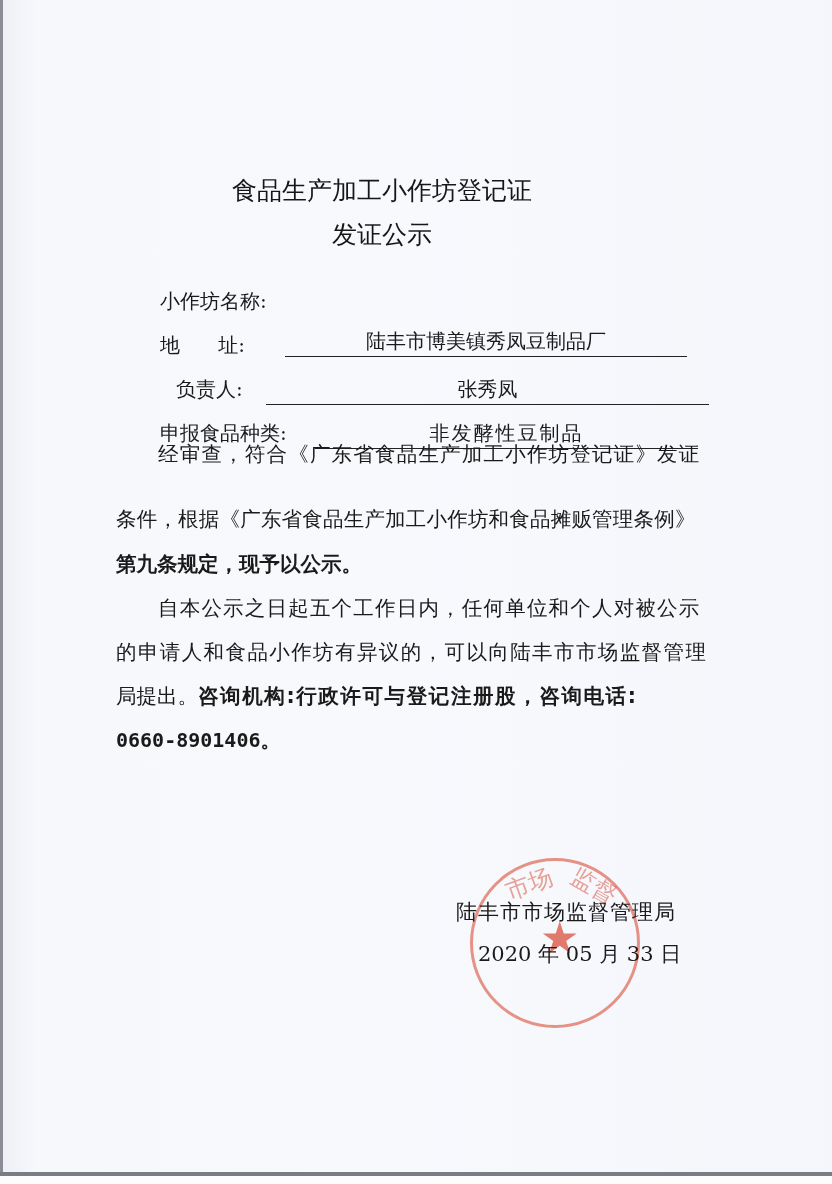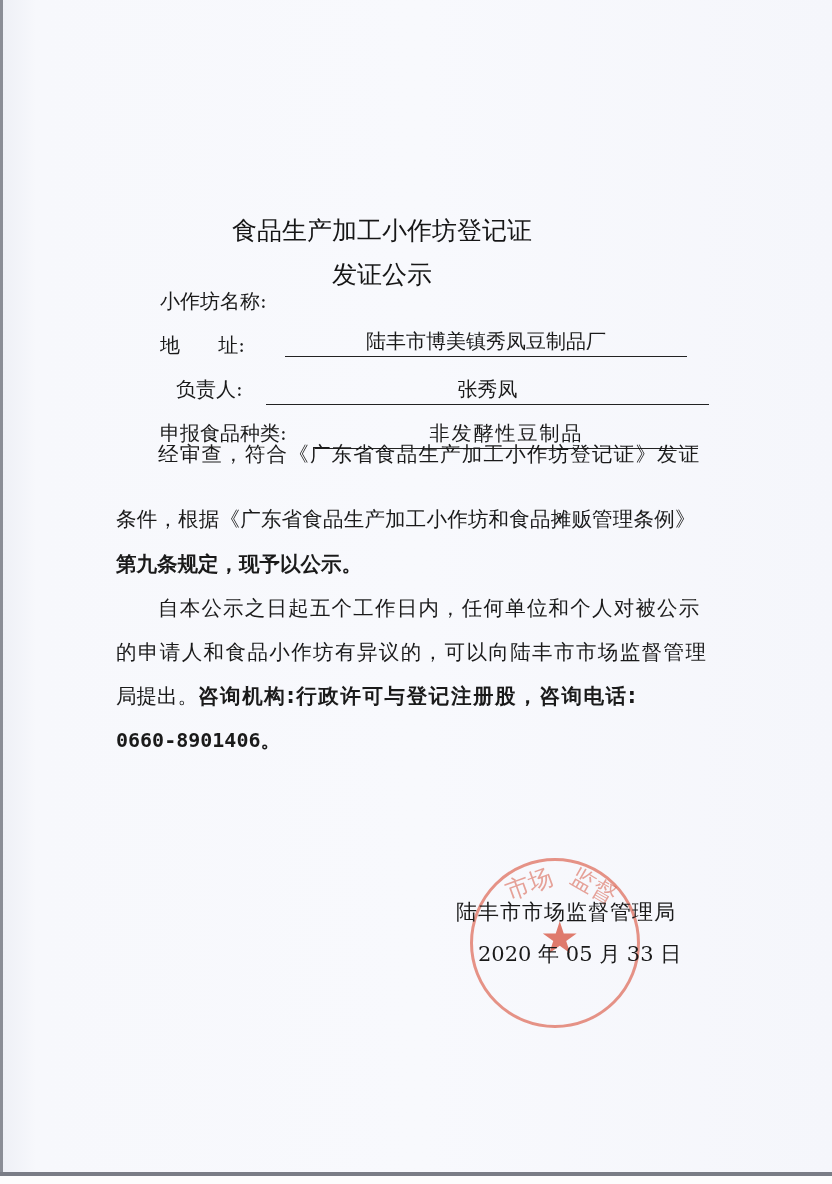--- a/index.html
+++ b/index.html
@@ -19,21 +19,21 @@
     position: absolute; left: 0; top: 1172px; width: 832px; height: 4px;
     background: #7a7d86;
   }
   .below-edge {
     position: absolute; left: 0; top: 1176px; width: 832px; height: 8px;
     background: #fdfdfd;
   }
   .title {
     position: absolute; left: 0; width: 764px; text-align: center;
     font-family: "DejaVu Sans", "Liberation Sans", sans-serif;
-    font-size: 25px; letter-spacing: 0px; color: #161616; margin-top: 40px;
+    font-size: 25px; letter-spacing: 0px; color: #161616;
   }
   .t1 { top: 174px; }
   .t2 { top: 218px; }
   .field {
     position: absolute; height: 32px; font-size: 20px;
   }
   .field .label { position: absolute; left: 0; top: 0; white-space: pre; }
   .field .value {
     position: absolute; top: 0; text-align: center;
     border-bottom: 1.5px solid #222; height: 28px; line-height: 26px;

